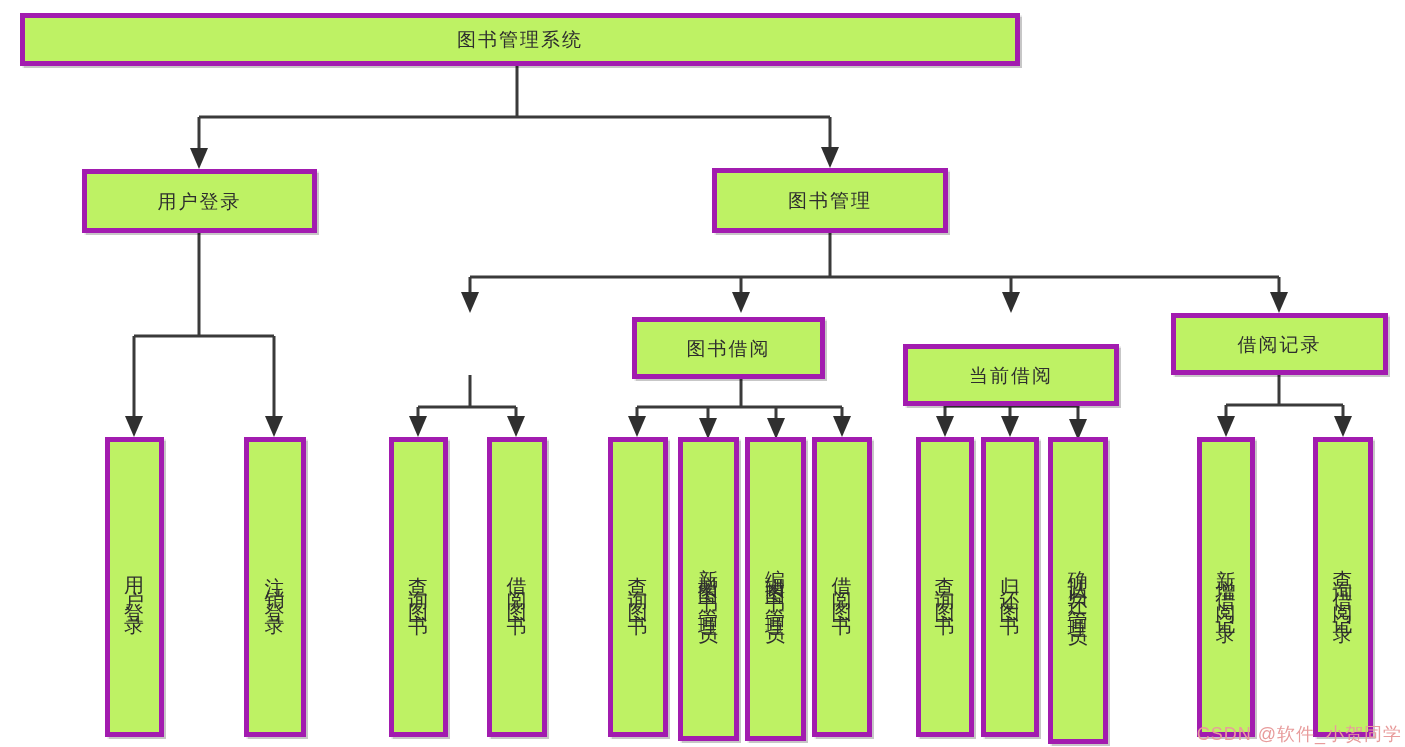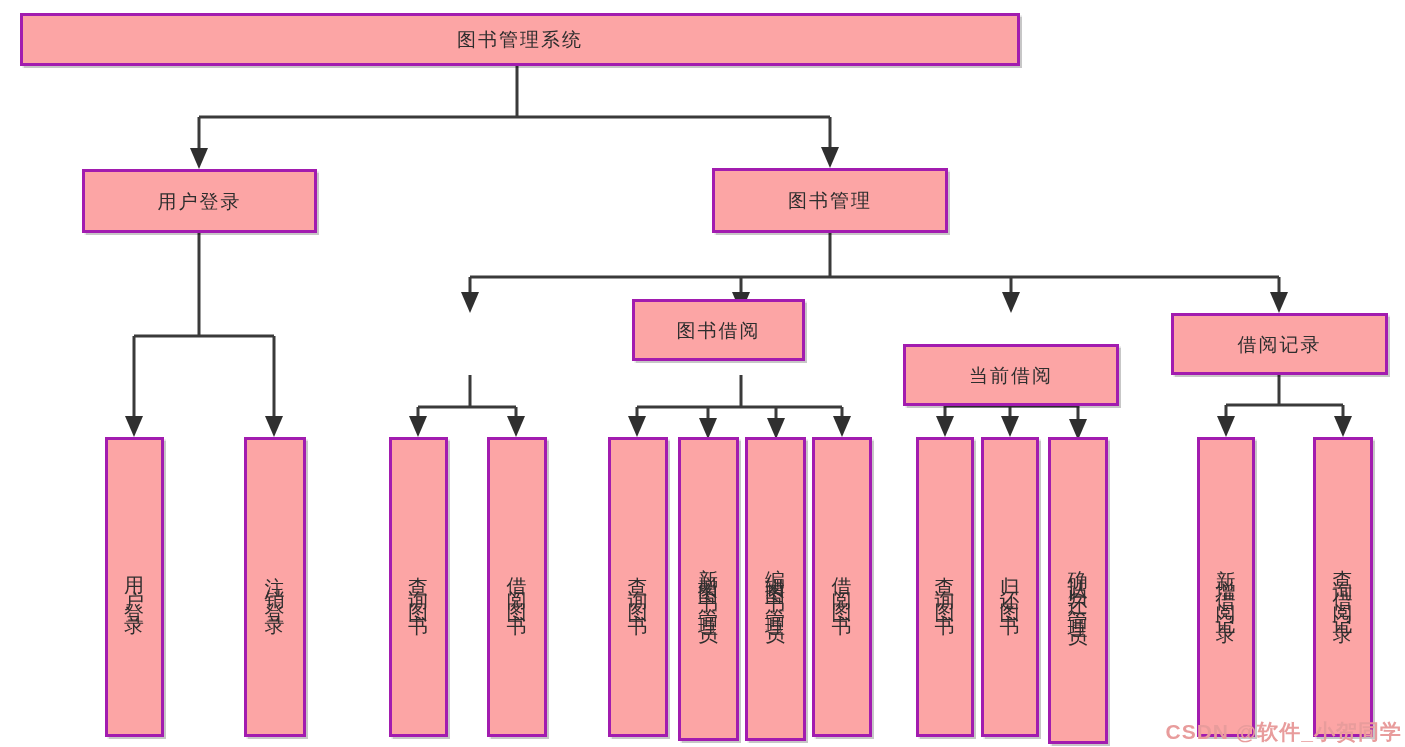--- a/index.html
+++ b/index.html
@@ -8,48 +8,47 @@
     width:1405px;height:747px;
     background:#ffffff;
     font-family:"Liberation Sans", sans-serif;
     color:#2e2e2e;
     overflow:hidden;
   }
   svg.wires{position:absolute;left:0;top:0;z-index:1;}
   .node{
     position:absolute;
     box-sizing:border-box;
-    background:#fca5a5;
-    border:3px solid #a21caf;
+    background:#bef264;
+    border:5px solid #a21caf;
     box-shadow:1.5px 1.5px 1px rgba(0,0,0,0.22);
     display:flex;align-items:center;justify-content:center;
     font-size:19px;line-height:1;
     z-index:2;
     letter-spacing:2px;
   }
   .leaf{
     top:437px;height:300px;width:59px;
   }
   .vtext{
     writing-mode:vertical-rl;
     text-orientation:mixed;
     letter-spacing:13px;
     font-size:20px;
   }
   .vtext.chars6{letter-spacing:11px;}
   .vtext.chars9{letter-spacing:8px;font-size:20px;}
   .watermark{
     position:absolute;
     right:3px;bottom:1px;
-    font-size:21px;
+    font-size:18px;
     letter-spacing:1px;
     color:#e89c9c;
     z-index:3;
     white-space:nowrap;
-    font-weight:bold;
   }
 </style>
 </head>
 <body>
 
 <div class="canvas">
 
   <svg class="wires" width="1405" height="747" viewBox="0 0 1405 747">
     <defs>
       <polygon id="arr" points="0,0 -9,-21 9,-21" fill="#2f2f2f"></polygon>
@@ -96,21 +95,21 @@
       <use href="#arr" x="1226" y="437"></use>
       <use href="#arr" x="1343" y="437"></use>
     </g>
   </svg>
 
   <div class="node" style="left:20px;top:13px;width:1000px;height:53px;">图书管理系统</div>
 
   <div class="node" style="left:82px;top:169px;width:235px;height:64px;">用户登录</div>
   <div class="node" style="left:712px;top:168px;width:236px;height:65px;">图书管理</div>
 
-  <div class="node" style="left:632px;top:299px;width:173px;height:62px;">图书借阅</div>
+  <div class="node" style="left:632px;top:317px;width:193px;height:62px;">图书借阅</div>
   <div class="node" style="left:903px;top:313px;width:216px;height:62px;margin-top:31px;">当前借阅</div>
   <div class="node" style="left:1171px;top:313px;width:217px;height:62px;">借阅记录</div>
 
   <div class="node leaf" style="left:105px;width:59px;">
     <span class="vtext">用户登录</span>
   </div>
   <div class="node leaf" style="left:244px;width:62px;">
     <span class="vtext">注销登录</span>
   </div>
 

